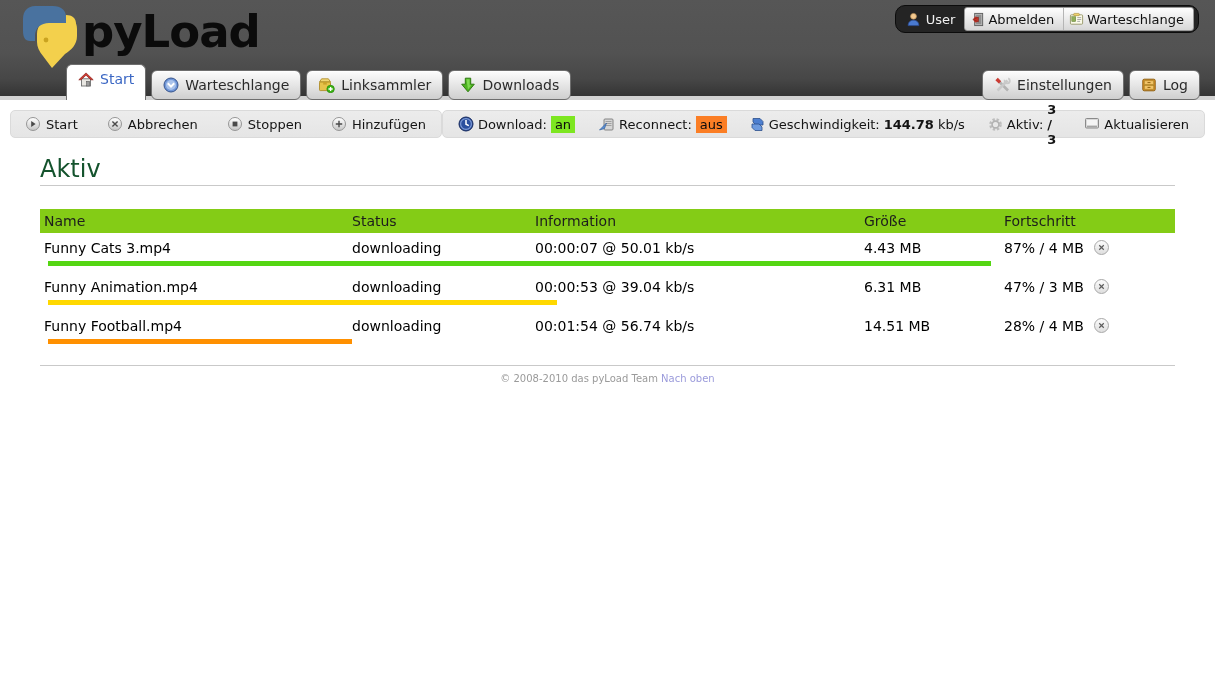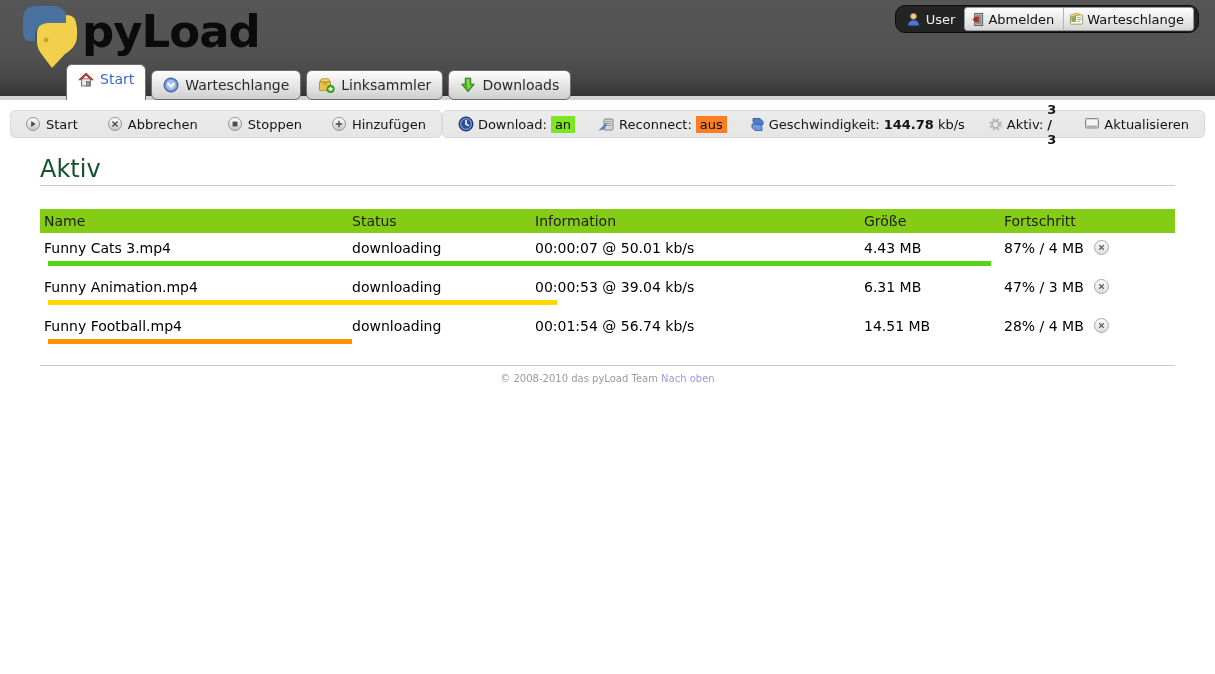--- a/index.html
+++ b/index.html
@@ -173,20 +173,44 @@
       <span>
         <svg width="16" height="16" viewBox="0 0 16 16">
           <path d="M5.3 1.2 h5.4 v6 h3.6 L8 14.8 L1.7 7.2 h3.6 Z" fill="#4db520" stroke="#2f7a12" stroke-width="1"></path>
           <path d="M6.4 2.3 h3.2 v5.9 h1.6 L8 12.4" fill="#7ed951" stroke="none"></path>
         </svg>
       </span>
       <span class="tab-label">Downloads</span>
     </div>
   </div>
 
+  <div class="tabs tabs-right">
+    <div class="tab">
+      <span>
+        <svg width="17" height="16" viewBox="0 0 17 16">
+          <path d="M3 2.5 L14 13.5" stroke="#b3b3b3" stroke-width="2.6"></path>
+          <path d="M2.6 2 L6 5.4" stroke="#cc3b33" stroke-width="3.4"></path>
+          <path d="M13.5 3.5 L3.5 13.5" stroke="#c9c9c9" stroke-width="2.6"></path>
+          <circle cx="13.2" cy="3.8" r="2.6" fill="none" stroke="#c9c9c9" stroke-width="1.8" stroke-dasharray="9 4"></circle>
+        </svg>
+      </span>
+      <span class="tab-label">Einstellungen</span>
+    </div>
+    <div class="tab">
+      <span>
+        <svg width="16" height="16" viewBox="0 0 16 16">
+          <rect x="1.8" y="2.2" width="12.4" height="11.6" rx="1.4" fill="#d98f28" stroke="#8f6212" stroke-width="1"></rect>
+          <rect x="3.3" y="3.8" width="9.4" height="3.6" fill="#f2c469" stroke="#a8872a" stroke-width="0.6"></rect>
+          <rect x="3.3" y="8.6" width="9.4" height="3.6" fill="#f2c469" stroke="#a8872a" stroke-width="0.6"></rect>
+          <path d="M6.5 5.6 h3 M6.5 10.4 h3" stroke="#8f6212" stroke-width="1"></path>
+        </svg>
+      </span>
+      <span class="tab-label">Log</span>
+    </div>
+  </div>
 </div>
 
 <div class="toolbar">
 
   <div class="pill pill-left">
     <span class="action">
       <span class="circle-ico">
         <svg width="8" height="8" viewBox="0 0 8 8">
             <path d="M2.2 1 v6 L6.6 4 z" fill="#4a4a4a"></path>
           </svg>

